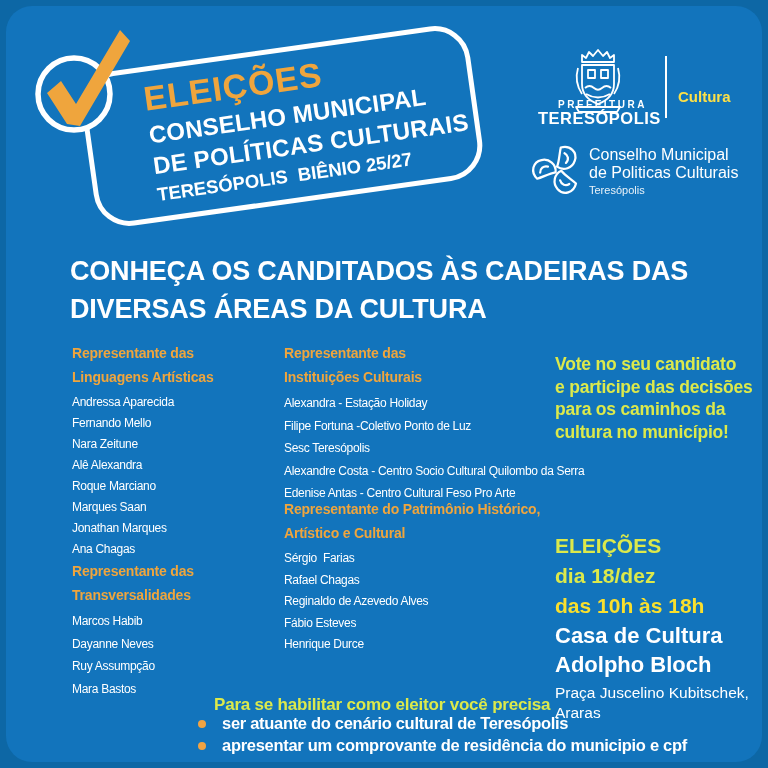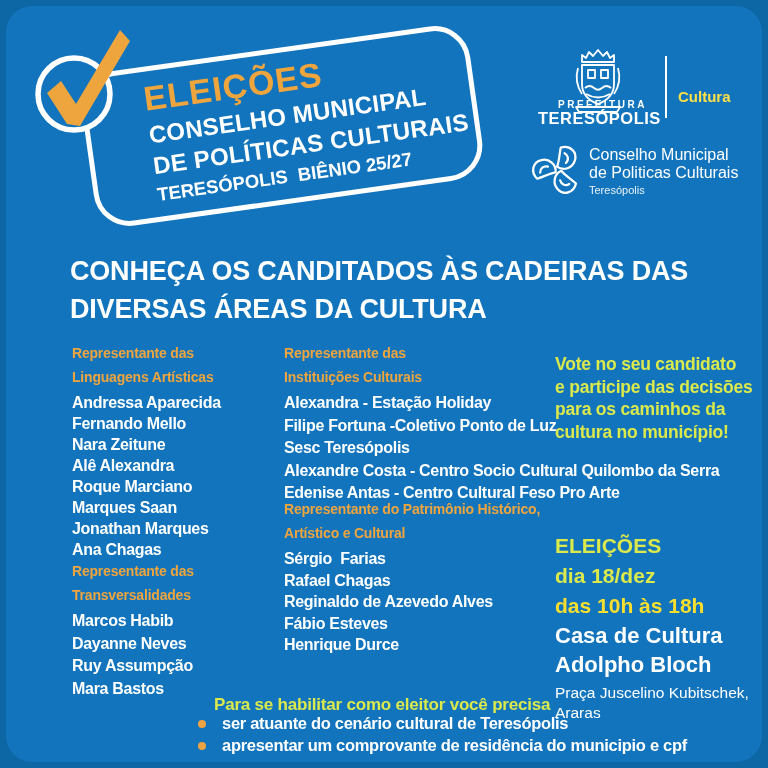--- a/index.html
+++ b/index.html
@@ -40,21 +40,21 @@
   
   .heading{
     position:absolute;left:64px;top:246px;width:680px;
     color:#fff;font-size:27px;font-weight:bold;line-height:38px;
     letter-spacing:-.2px;white-space:pre-line;
   }
   
   .section{position:absolute;}
   .sec-title{color:var(--orange);font-size:14px;font-weight:bold;line-height:24px;
     white-space:pre-line;margin-bottom:3px;letter-spacing:-.2px;}
-  .names div{color:#fff;font-size:16px;font-weight:bold;white-space:pre;letter-spacing:-.3px;}
+  .names div{color:#fff;font-size:12px;font-weight:normal;white-space:pre;letter-spacing:-.3px;}
   .s1{left:66px;top:335px;} .s1 .names div{line-height:21px;}
   .s2{left:66px;top:553px;} .s2 .names div{line-height:22.5px;}
   .s3{left:278px;top:335px;} .s3 .names div{line-height:22.5px;}
   .s4{left:278px;top:491px;} .s4 .names div{line-height:21.5px;}
   
   .vote{
     position:absolute;left:549px;top:347px;width:210px;
     color:var(--yellow-green);font-size:17.5px;font-weight:bold;line-height:22.5px;
     white-space:pre-line;letter-spacing:-.2px;
   }

